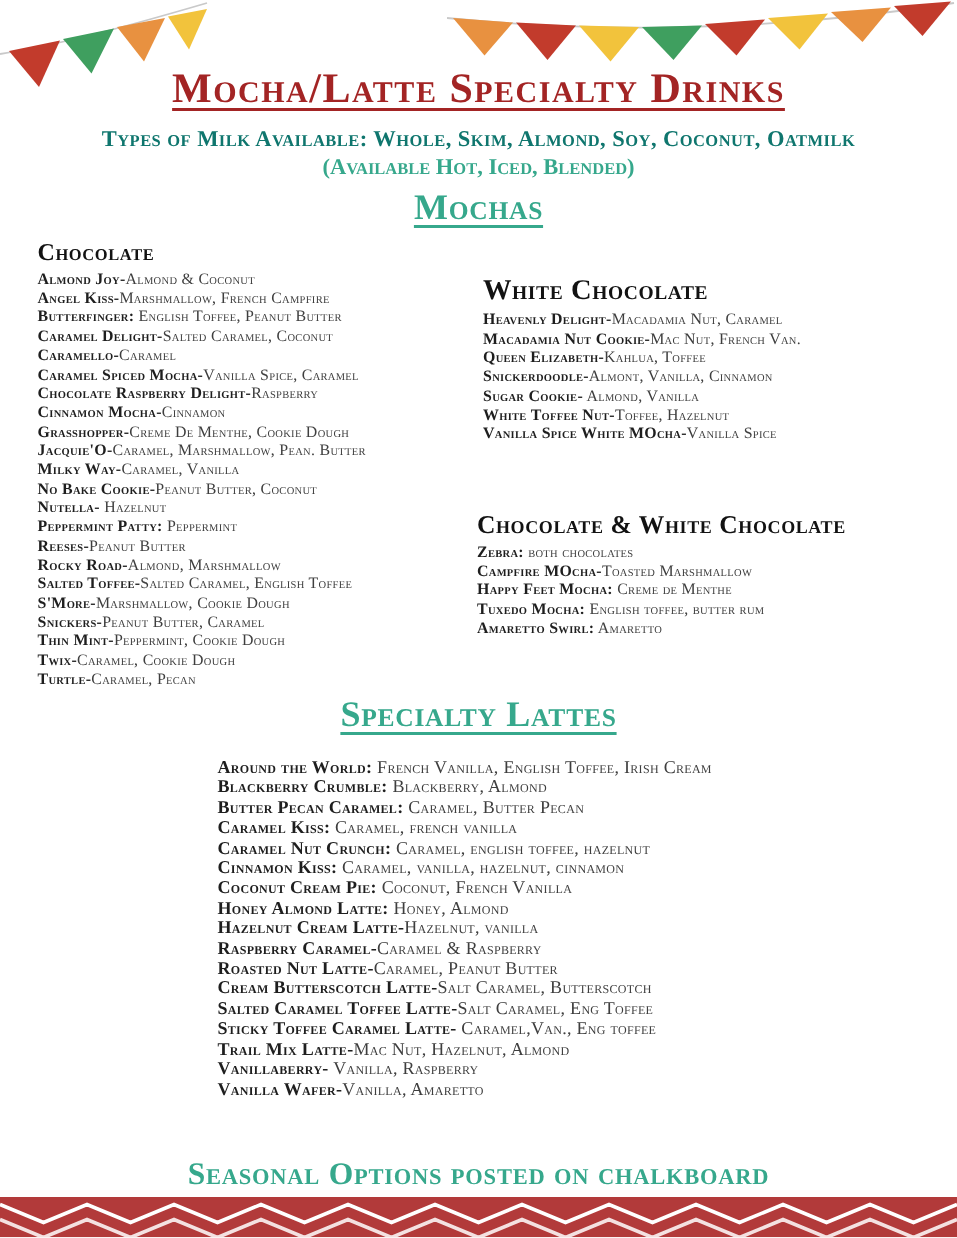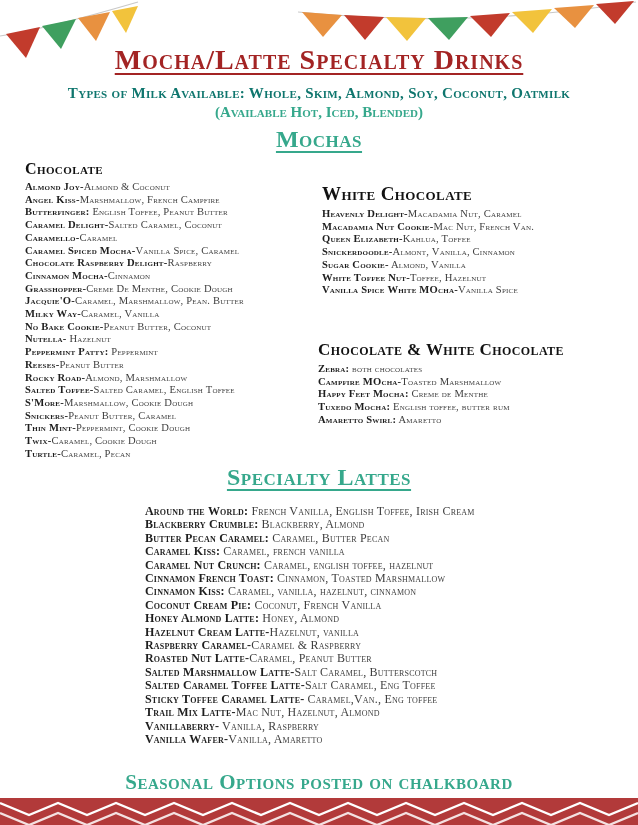--- a/index.html
+++ b/index.html
@@ -154,28 +154,27 @@
       </div>
   </section>
 
   <h2 class="section-heading lattes-heading">Specialty Lattes</h2>
   <div class="lattes-list">
       <div class="item"><span class="iname">Around the World:</span><span class="idesc"> French Vanilla, English Toffee, Irish Cream</span></div>
       <div class="item"><span class="iname">Blackberry Crumble:</span><span class="idesc"> Blackberry, Almond</span></div>
       <div class="item"><span class="iname">Butter Pecan Caramel:</span><span class="idesc"> Caramel, Butter Pecan</span></div>
       <div class="item"><span class="iname">Caramel Kiss:</span><span class="idesc"> Caramel, french vanilla</span></div>
       <div class="item"><span class="iname">Caramel Nut Crunch:</span><span class="idesc"> Caramel, english toffee, hazelnut</span></div>
-      <div class="item"><span class="iname">Cinnamon French Toast:</span><span class="idesc"> Cinnamon, Toasted Marshmallow</span></div>
       <div class="item"><span class="iname">Cinnamon Kiss:</span><span class="idesc"> Caramel, vanilla, hazelnut, cinnamon</span></div>
       <div class="item"><span class="iname">Coconut Cream Pie:</span><span class="idesc"> Coconut, French Vanilla</span></div>
       <div class="item"><span class="iname">Honey Almond Latte:</span><span class="idesc"> Honey, Almond</span></div>
       <div class="item"><span class="iname">Hazelnut Cream Latte-</span><span class="idesc">Hazelnut, vanilla</span></div>
       <div class="item"><span class="iname">Raspberry Caramel-</span><span class="idesc">Caramel &amp; Raspberry</span></div>
       <div class="item"><span class="iname">Roasted Nut Latte-</span><span class="idesc">Caramel, Peanut Butter</span></div>
-      <div class="item"><span class="iname">Salted Marshmallow Latte-</span><span class="idesc">Salt Caramel, Butterscotch</span></div>
+      <div class="item"><span class="iname">Cream Butterscotch Latte-</span><span class="idesc">Salt Caramel, Butterscotch</span></div>
       <div class="item"><span class="iname">Salted Caramel Toffee Latte-</span><span class="idesc">Salt Caramel, Eng Toffee</span></div>
       <div class="item"><span class="iname">Sticky Toffee Caramel Latte-</span><span class="idesc"> Caramel,Van., Eng toffee</span></div>
       <div class="item"><span class="iname">Trail Mix Latte-</span><span class="idesc">Mac Nut, Hazelnut, Almond</span></div>
       <div class="item"><span class="iname">Vanillaberry-</span><span class="idesc"> Vanilla, Raspberry</span></div>
       <div class="item"><span class="iname">Vanilla Wafer-</span><span class="idesc">Vanilla, Amaretto</span></div>
     </div>
 
   <div class="footer-note">Seasonal Options posted on chalkboard</div>
 
   <svg class="band" viewBox="0 0 638 27" preserveAspectRatio="none">

